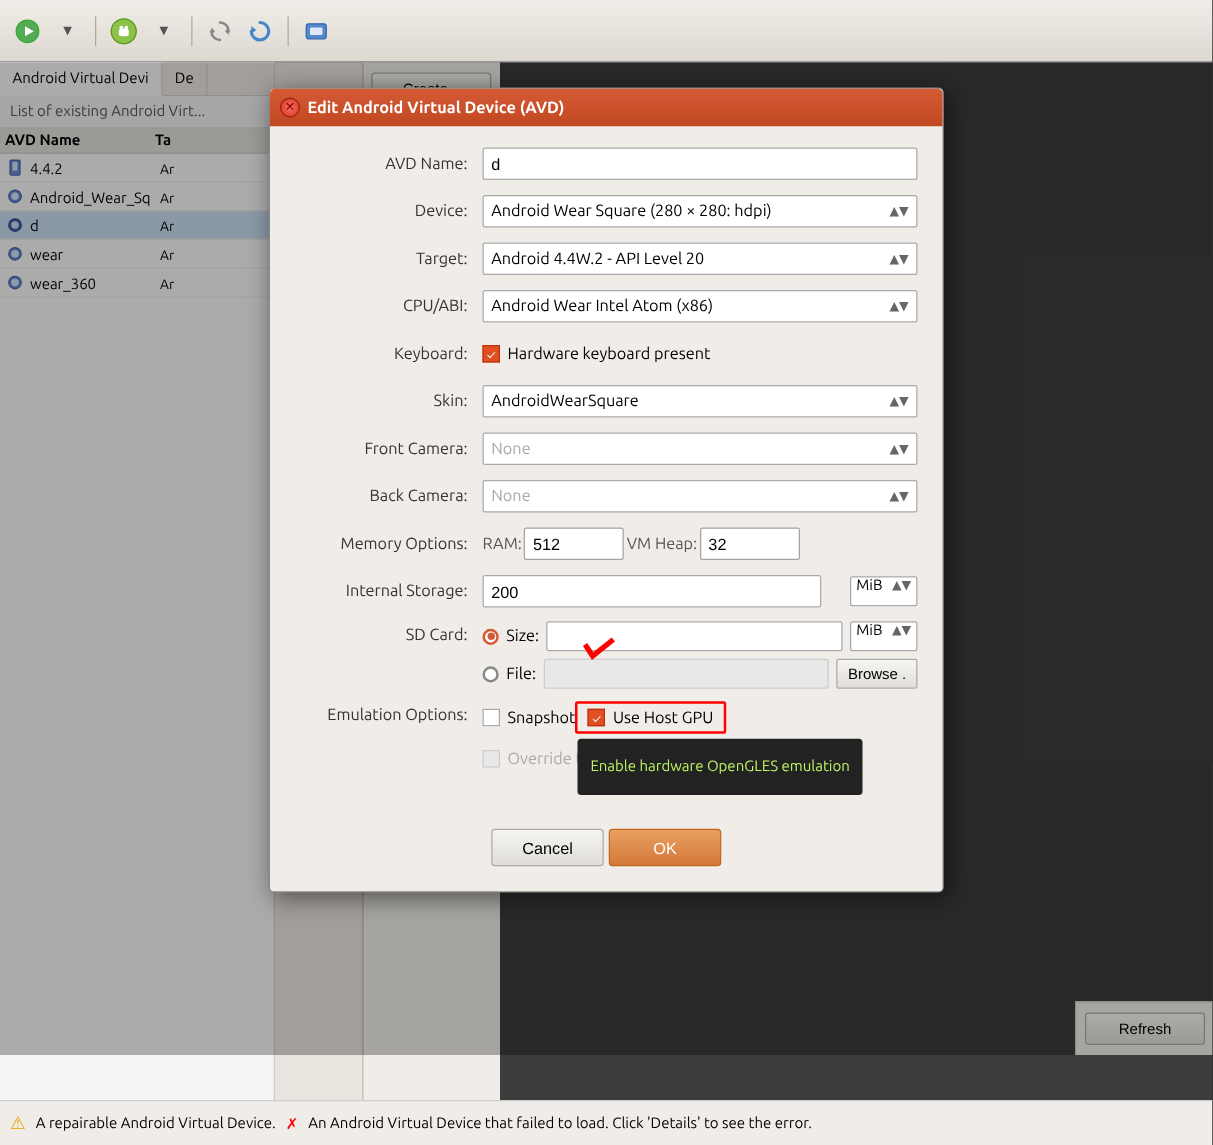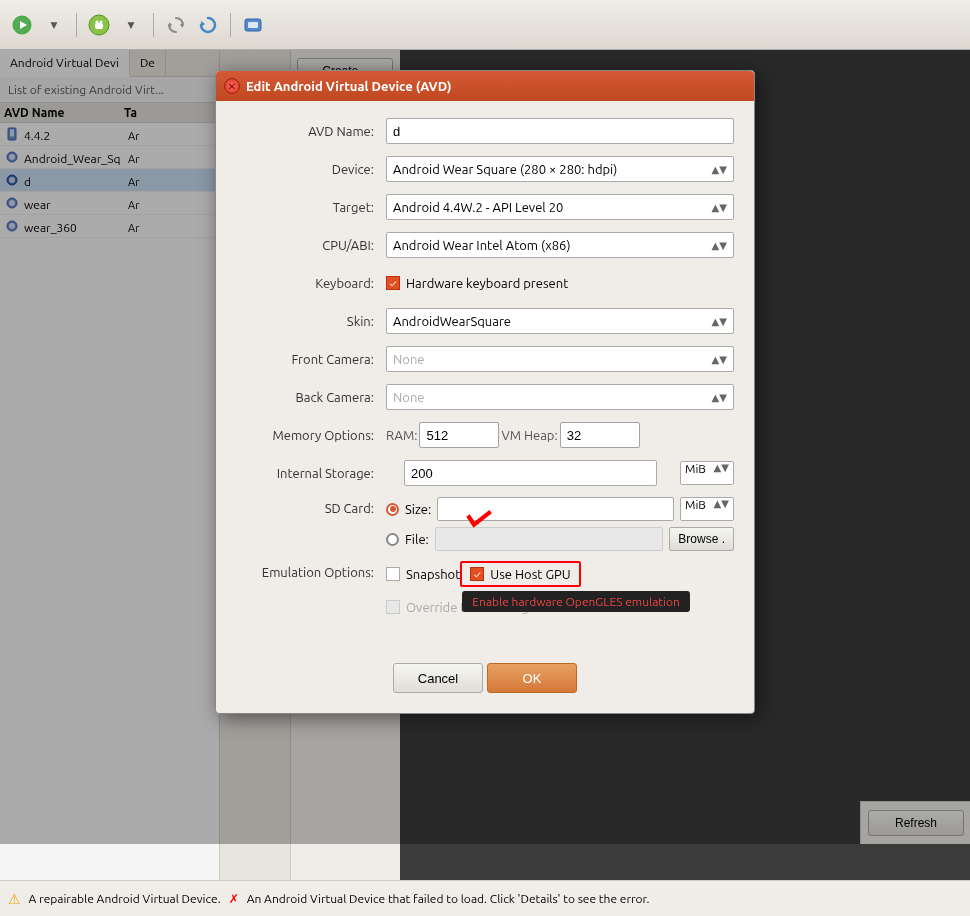--- a/index.html
+++ b/index.html
@@ -350,22 +350,22 @@
       padding: 4px 8px;
       display: inline-flex;
       align-items: center;
       gap: 6px;
       position: relative;
     }
 
     
     .tooltip-box {
       background: #222;
-      color: #ef4444;
-      padding: 4px 10px;
+      color: #bef264;
+      padding: 16px 10px;
       border-radius: 3px;
       font-size: 12px;
       white-space: nowrap;
       position: absolute;
       top: 28px;
       left: 0;
       z-index: 20;
     }
 
     
@@ -648,21 +648,21 @@
           <div class="memory-row">
             <span class="mem-label">RAM:</span>
             <input type="text" class="mem-input" value="512" style="">
             <span class="mem-label">VM Heap:</span>
             <input type="text" class="mem-input" value="32" style="">
           </div>
         </div>
 
         <div class="form-row">
           <span class="form-label">Internal Storage:</span>
-          <div style="display:flex;align-items:center;gap:23px;flex:1;margin-left:18px;">
+          <div style="display:flex;align-items:center;gap:23px;flex:1;">
             <input type="text" class="form-control" value="200" style="flex: 1 1 0%;">
             <div class="mib-select">
               <span>MiB</span>
               <span class="select-arrow">▲▼</span>
             </div>
           </div>
         </div>
 
         <div class="form-row" style="align-items:flex-start;">
           <span class="form-label" style="padding-top:4px;">SD Card:</span>

